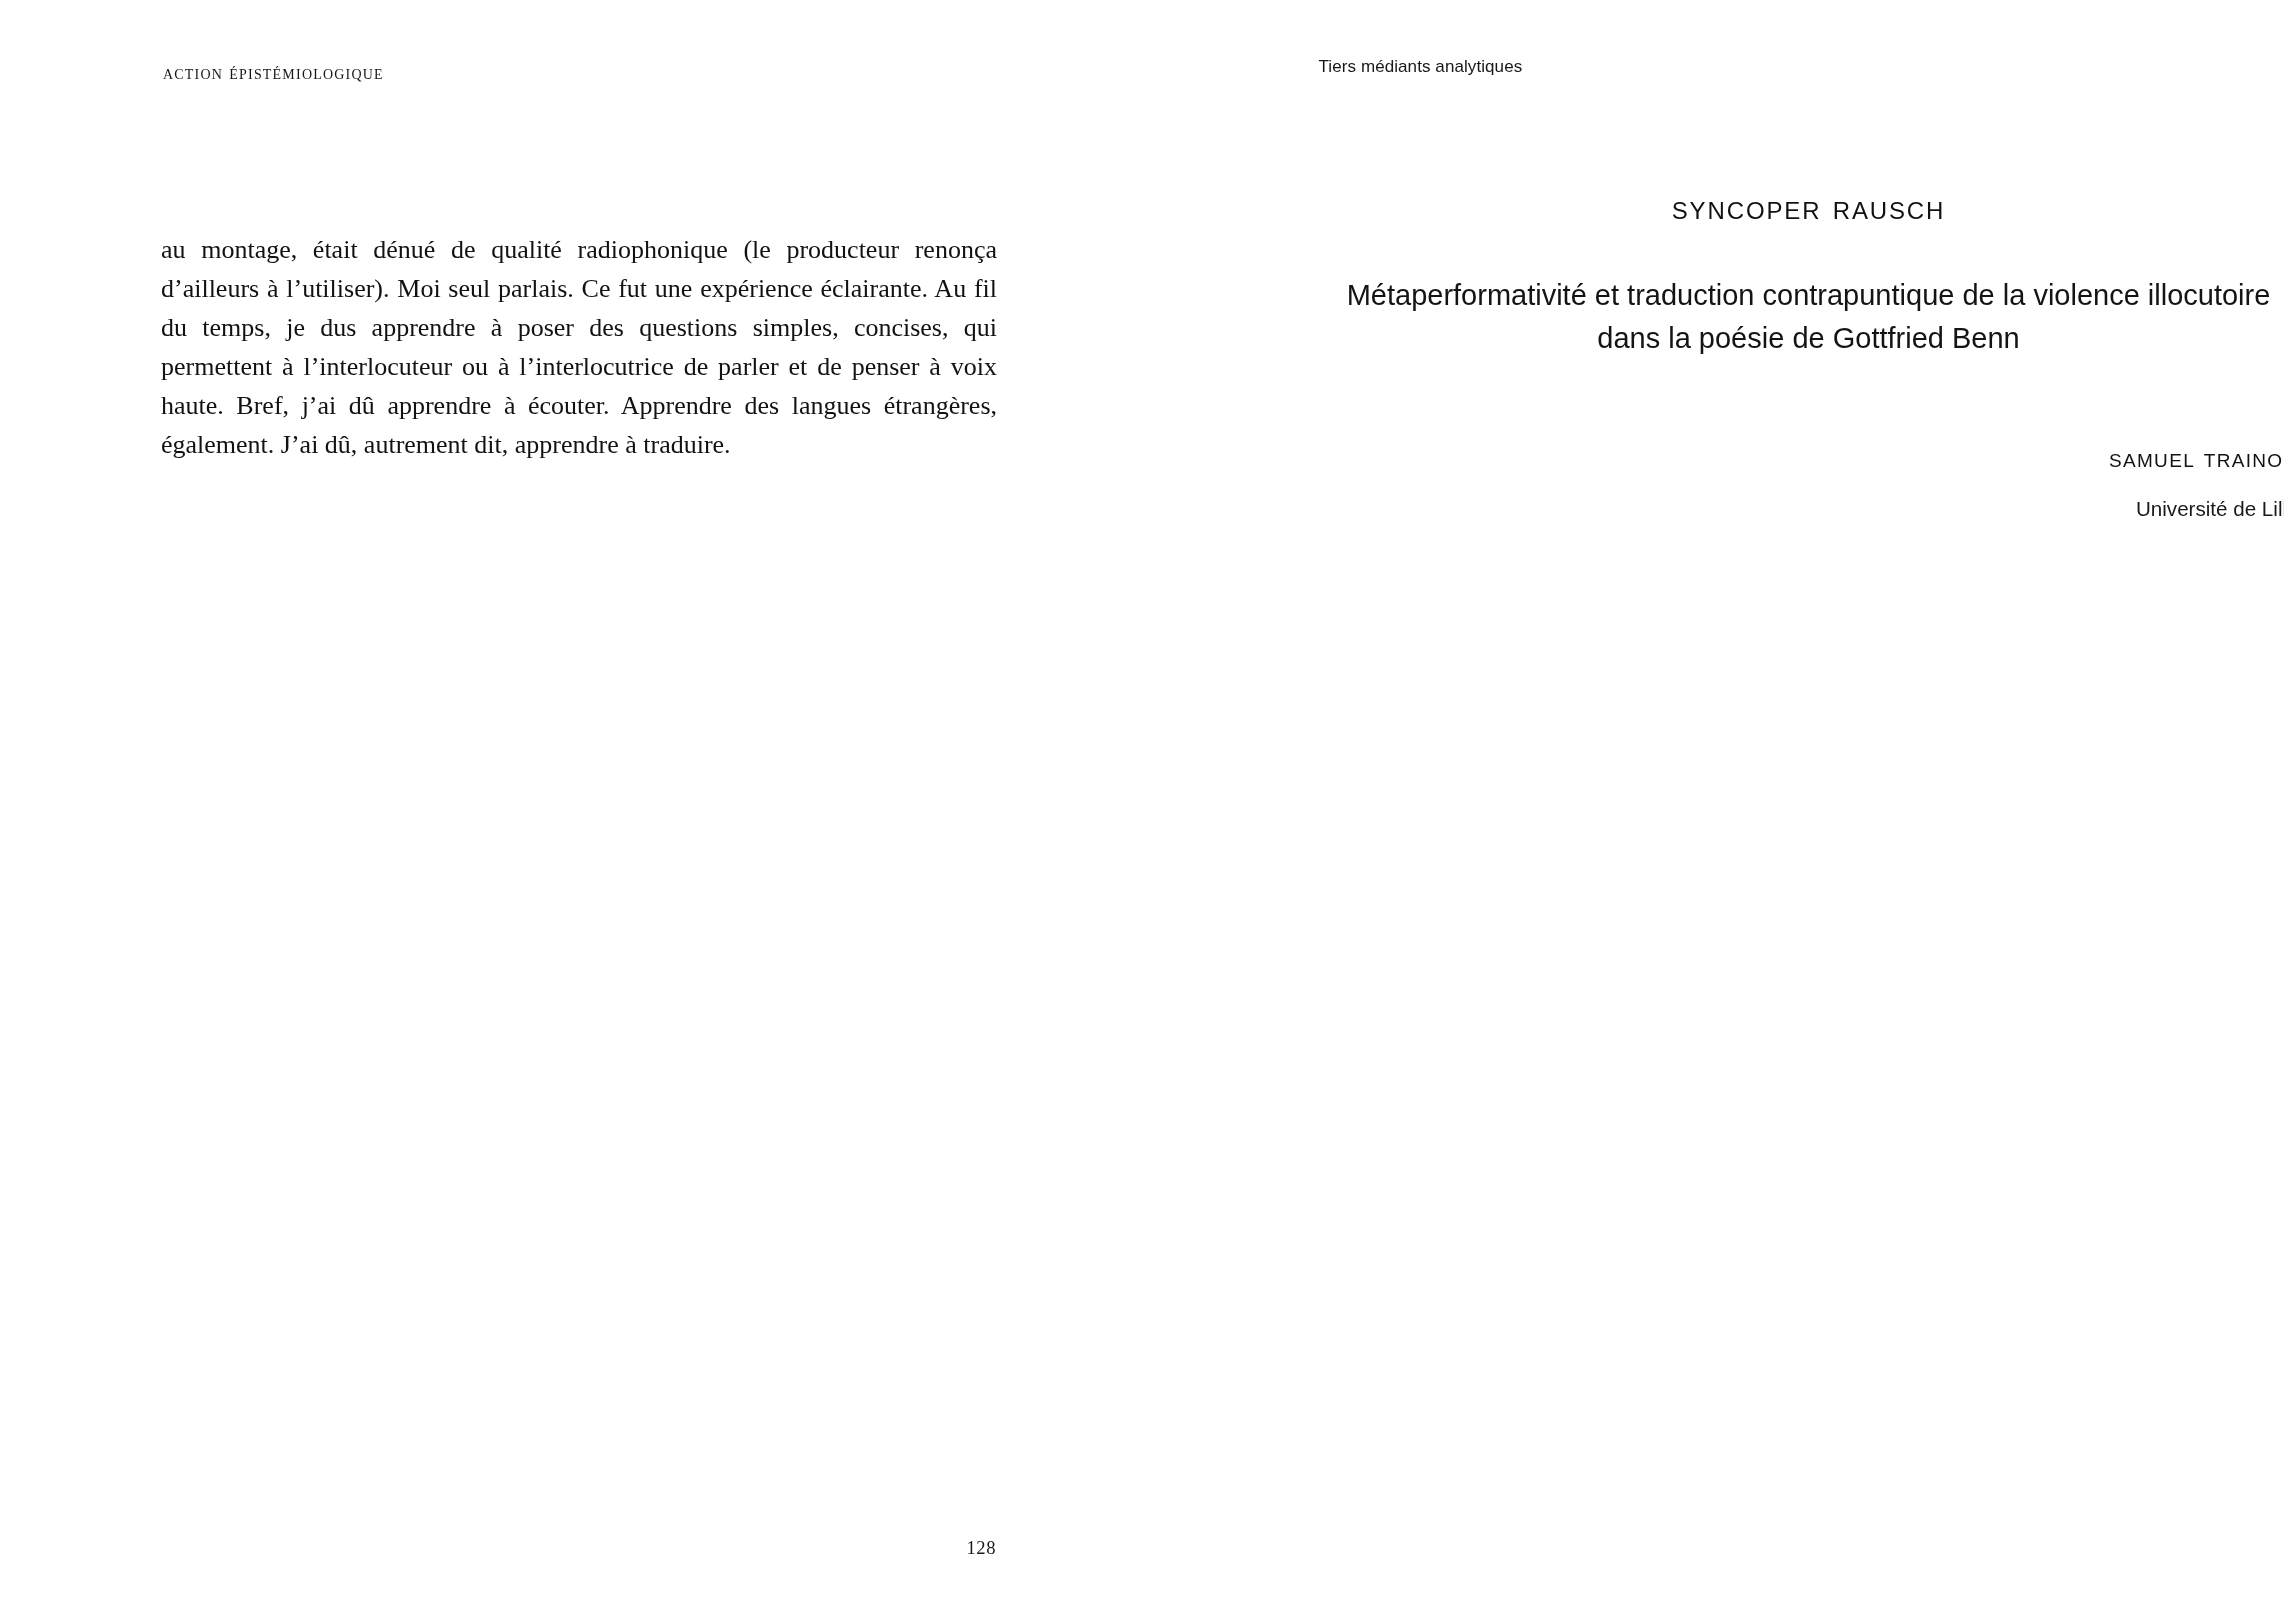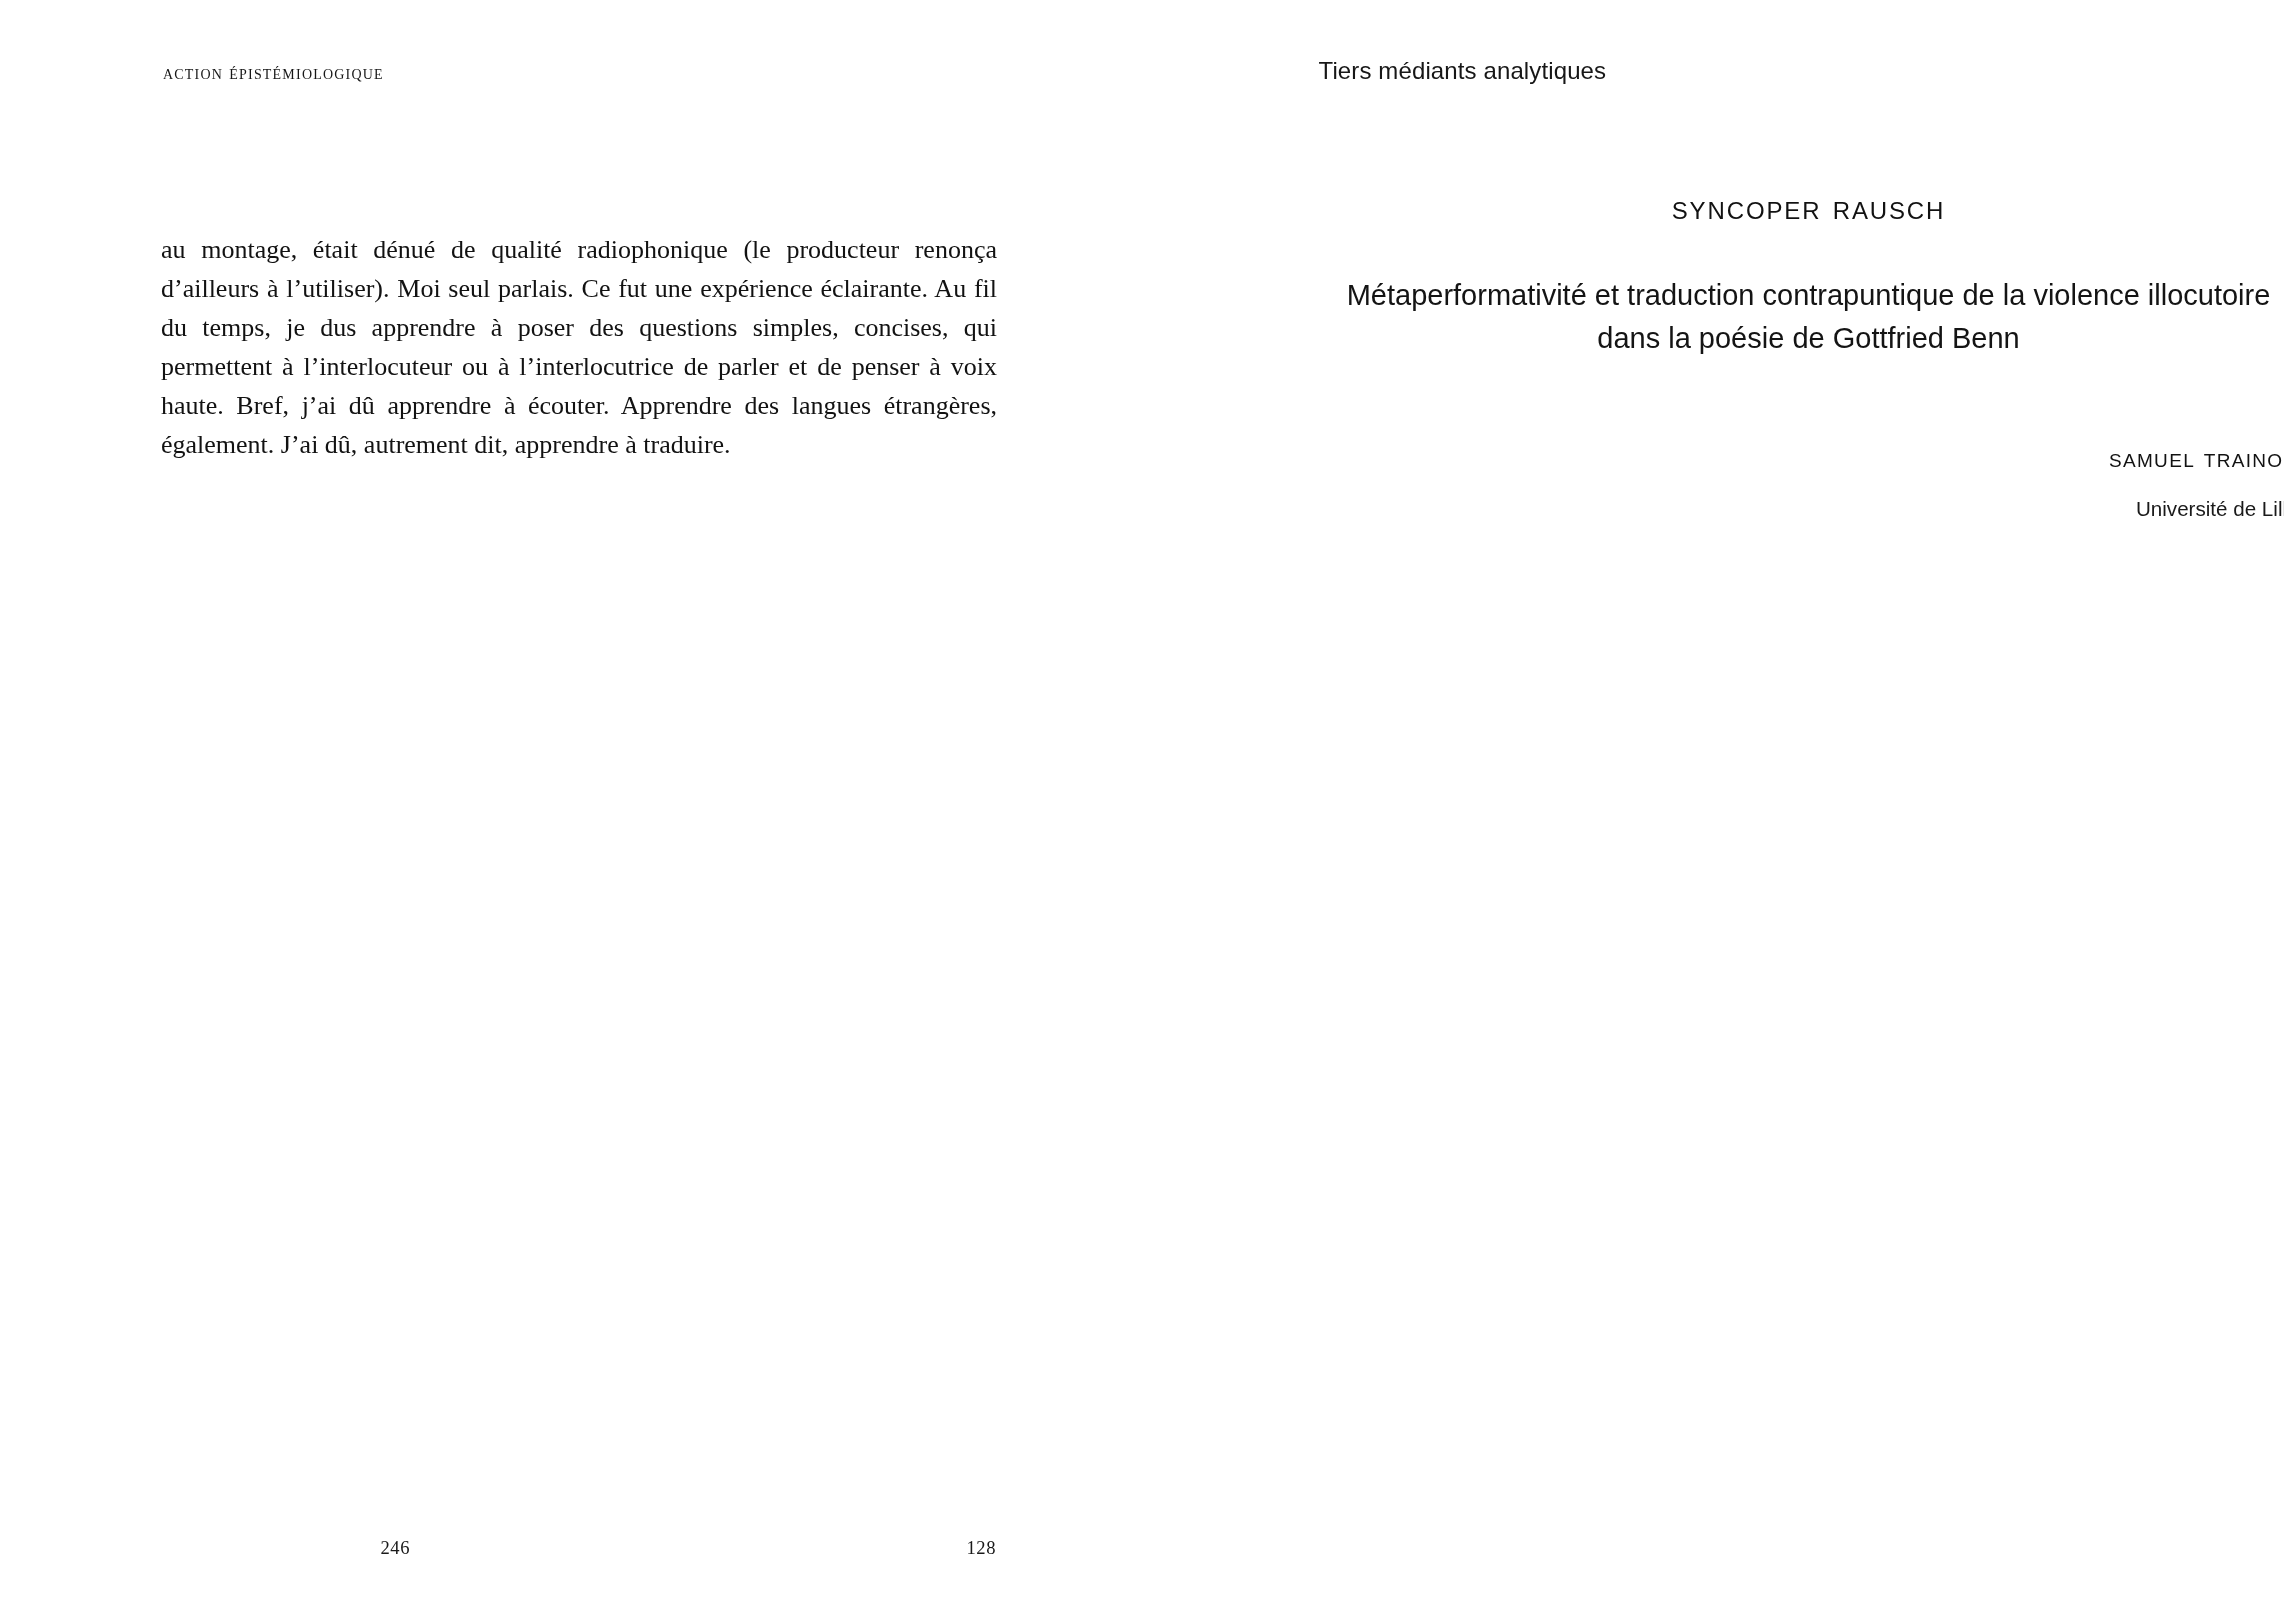--- a/index.html
+++ b/index.html
@@ -69,21 +69,21 @@
   }
   .folio-left span { display: inline-block; transform: translateX(-176px); }
   .folio-right span { display: inline-block; transform: translateX(-176px); }
 
   
   .running-head-recto {
     position: absolute;
     top: 57px;
     left: 176px;
     font-family: "Liberation Sans", sans-serif;
-    font-size: 24px;
+    font-size: 17px;
     color: #171717;
     letter-spacing: 0.005em;
   }
   .article-title {
     position: absolute;
     top: 188px;
     left: 176px;
     width: 980px;
     text-align: center;
     font-family: "Liberation Sans", sans-serif;
@@ -131,23 +131,20 @@
 </head>
 <body>
 
 <div class="spread">
 
   <div class="page page-left">
     <div class="running-head-verso">Action épistémiologique</div>
 
     <div class="body-verso">au montage, était dénué de qualité radiophonique (le producteur renonça d’ailleurs à l’utiliser). Moi seul parlais. Ce fut une expérience éclairante. Au fil du temps, je dus apprendre à poser des questions simples, concises, qui permettent à l’interlocuteur ou à l’interlocutrice de parler et de penser à voix haute. Bref, j’ai dû apprendre à écouter. Apprendre des langues étrangères, également. J’ai dû, autrement dit, apprendre à traduire.</div>
 
-    <div class="folio folio-left">
-      <span>246</span>
-    </div>
   </div>
 
   <div class="page page-right">
     <div class="running-head-recto">Tiers médiants analytiques</div>
 
     <div class="article-title">Syncoper Rausch</div>
 
     <div class="article-subtitle">Métaperformativité et traduction contrapuntique de la violence illocutoire dans la poésie de Gottfried Benn</div>
 
     <div class="author">Samuel Trainor</div>

